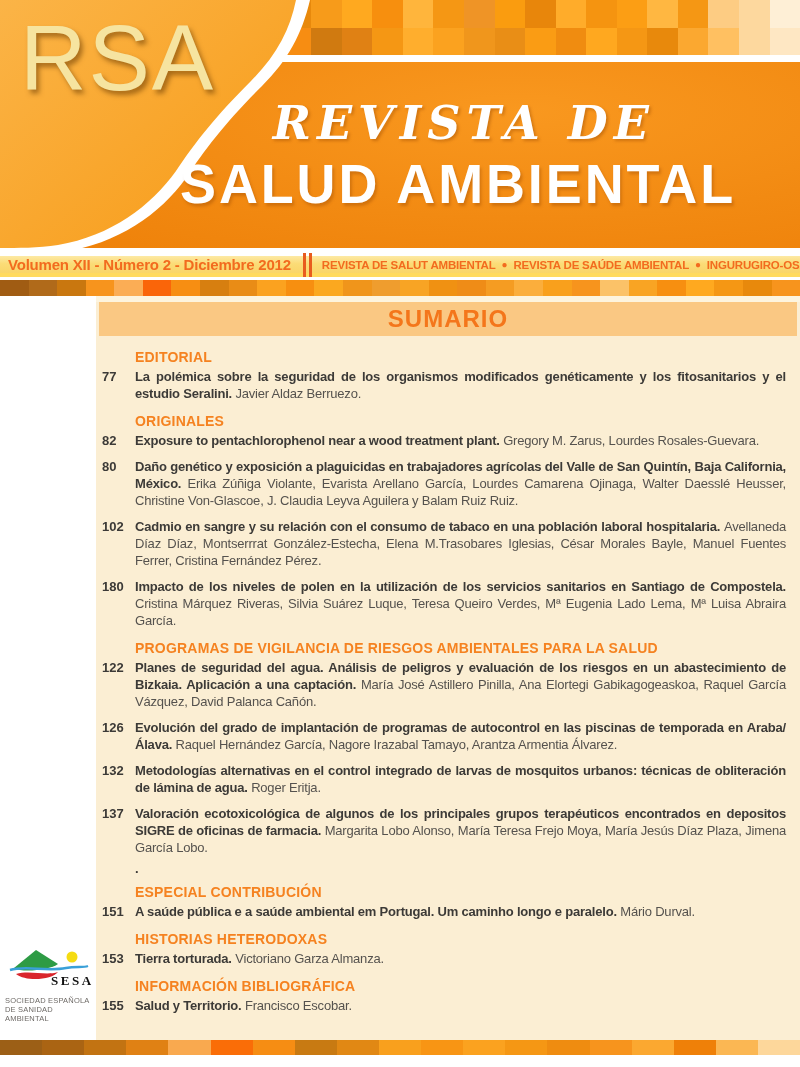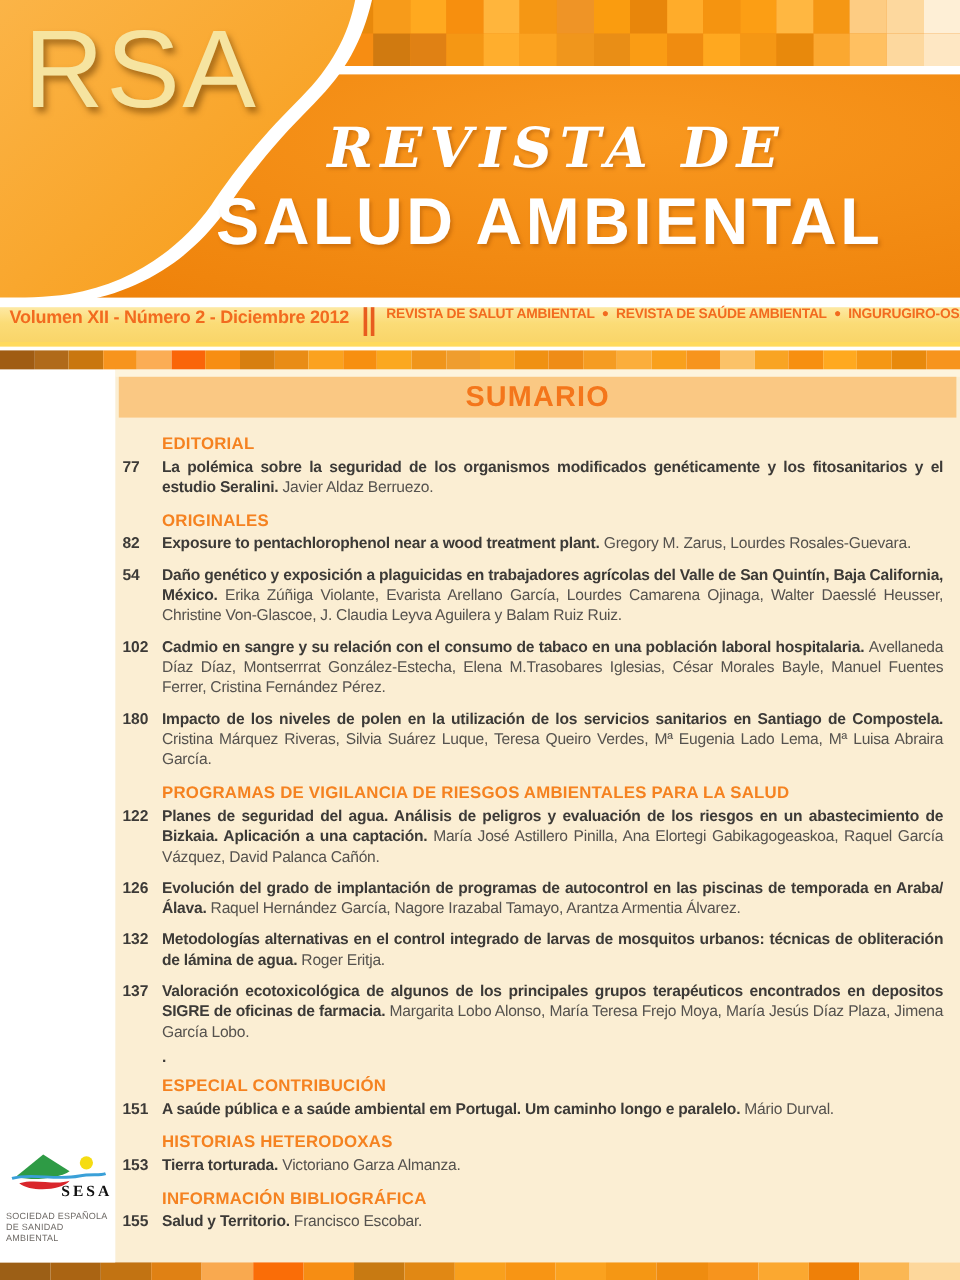--- a/index.html
+++ b/index.html
@@ -32,23 +32,23 @@
   }
   #title-line2 {
     font-size:55px; font-weight:bold; letter-spacing:3px; margin-top:2px;
     color:#ffffff; text-shadow:2px 3px 3px rgba(150,70,0,.35);
     transform:scaleX(.98); transform-origin:left;
   }
 
   
   #gap1 { height:8px; background:#ffffff; }
   #issue-bar {
-    height:33px; background:linear-gradient(#FDE9A4, #FBDC77 45%, #F9D569);
+    height:21px; background:linear-gradient(#FDE9A4, #FBDC77 45%, #F9D569);
     border-bottom:4px solid #FFDA5E;
-    display:flex; align-items:flex-start; white-space:nowrap;
+    display:flex; align-items:center; white-space:nowrap;
   }
   #issue-info { color:#F26B1F; font-weight:bold; font-size:15px; padding-left:8px; letter-spacing:-0.2px; }
   #dbar { display:flex; gap:3px; margin:0 10px 0 12px; }
   #dbar i { display:block; width:3px; height:24px; background:#E85C1E; }
   #alt-titles { color:#F26B1F; font-weight:bold; font-size:11.5px; letter-spacing:-0.2px; }
   #alt-titles .dot { font-size:10px; margin:0 6px; vertical-align:1px; }
 
   #gap2 { height:3px; background:#ffffff; }
   .mosaic-strip { display:flex; }
   #mosaic-mid { height:16px; }
@@ -227,21 +227,21 @@
     <div class="sec-title">ORIGINALES</div>
     <div class="sec-entries">
   <div class="entry">
     <span class="page">82</span>
     <span class="entry-text">
       <span class="title">Exposure to pentachlorophenol near a wood treatment plant. </span><span class="authors">Gregory M. Zarus, Lourdes Rosales-Guevara.</span>
     </span>
   </div>
 
   <div class="entry">
-    <span class="page">54</span>
+    <span class="page">80</span>
     <span class="entry-text">
       <span class="title">Daño genético y exposición a plaguicidas en trabajadores agrícolas del Valle de San Quintín, Baja California, México. </span><span class="authors">Erika Zúñiga Violante, Evarista Arellano García, Lourdes Camarena Ojinaga, Walter Daesslé Heusser, Christine Von-Glascoe, J. Claudia Leyva Aguilera y Balam Ruiz Ruiz.</span>
     </span>
   </div>
 
   <div class="entry">
     <span class="page">102</span>
     <span class="entry-text">
       <span class="title">Cadmio en sangre y su relación con el consumo de tabaco en una población laboral hospitalaria. </span><span class="authors">Avellaneda Díaz Díaz,  Montserrrat González-Estecha, Elena M.Trasobares Iglesias, César Morales Bayle, Manuel Fuentes Ferrer, Cristina Fernández Pérez.</span>
     </span>

